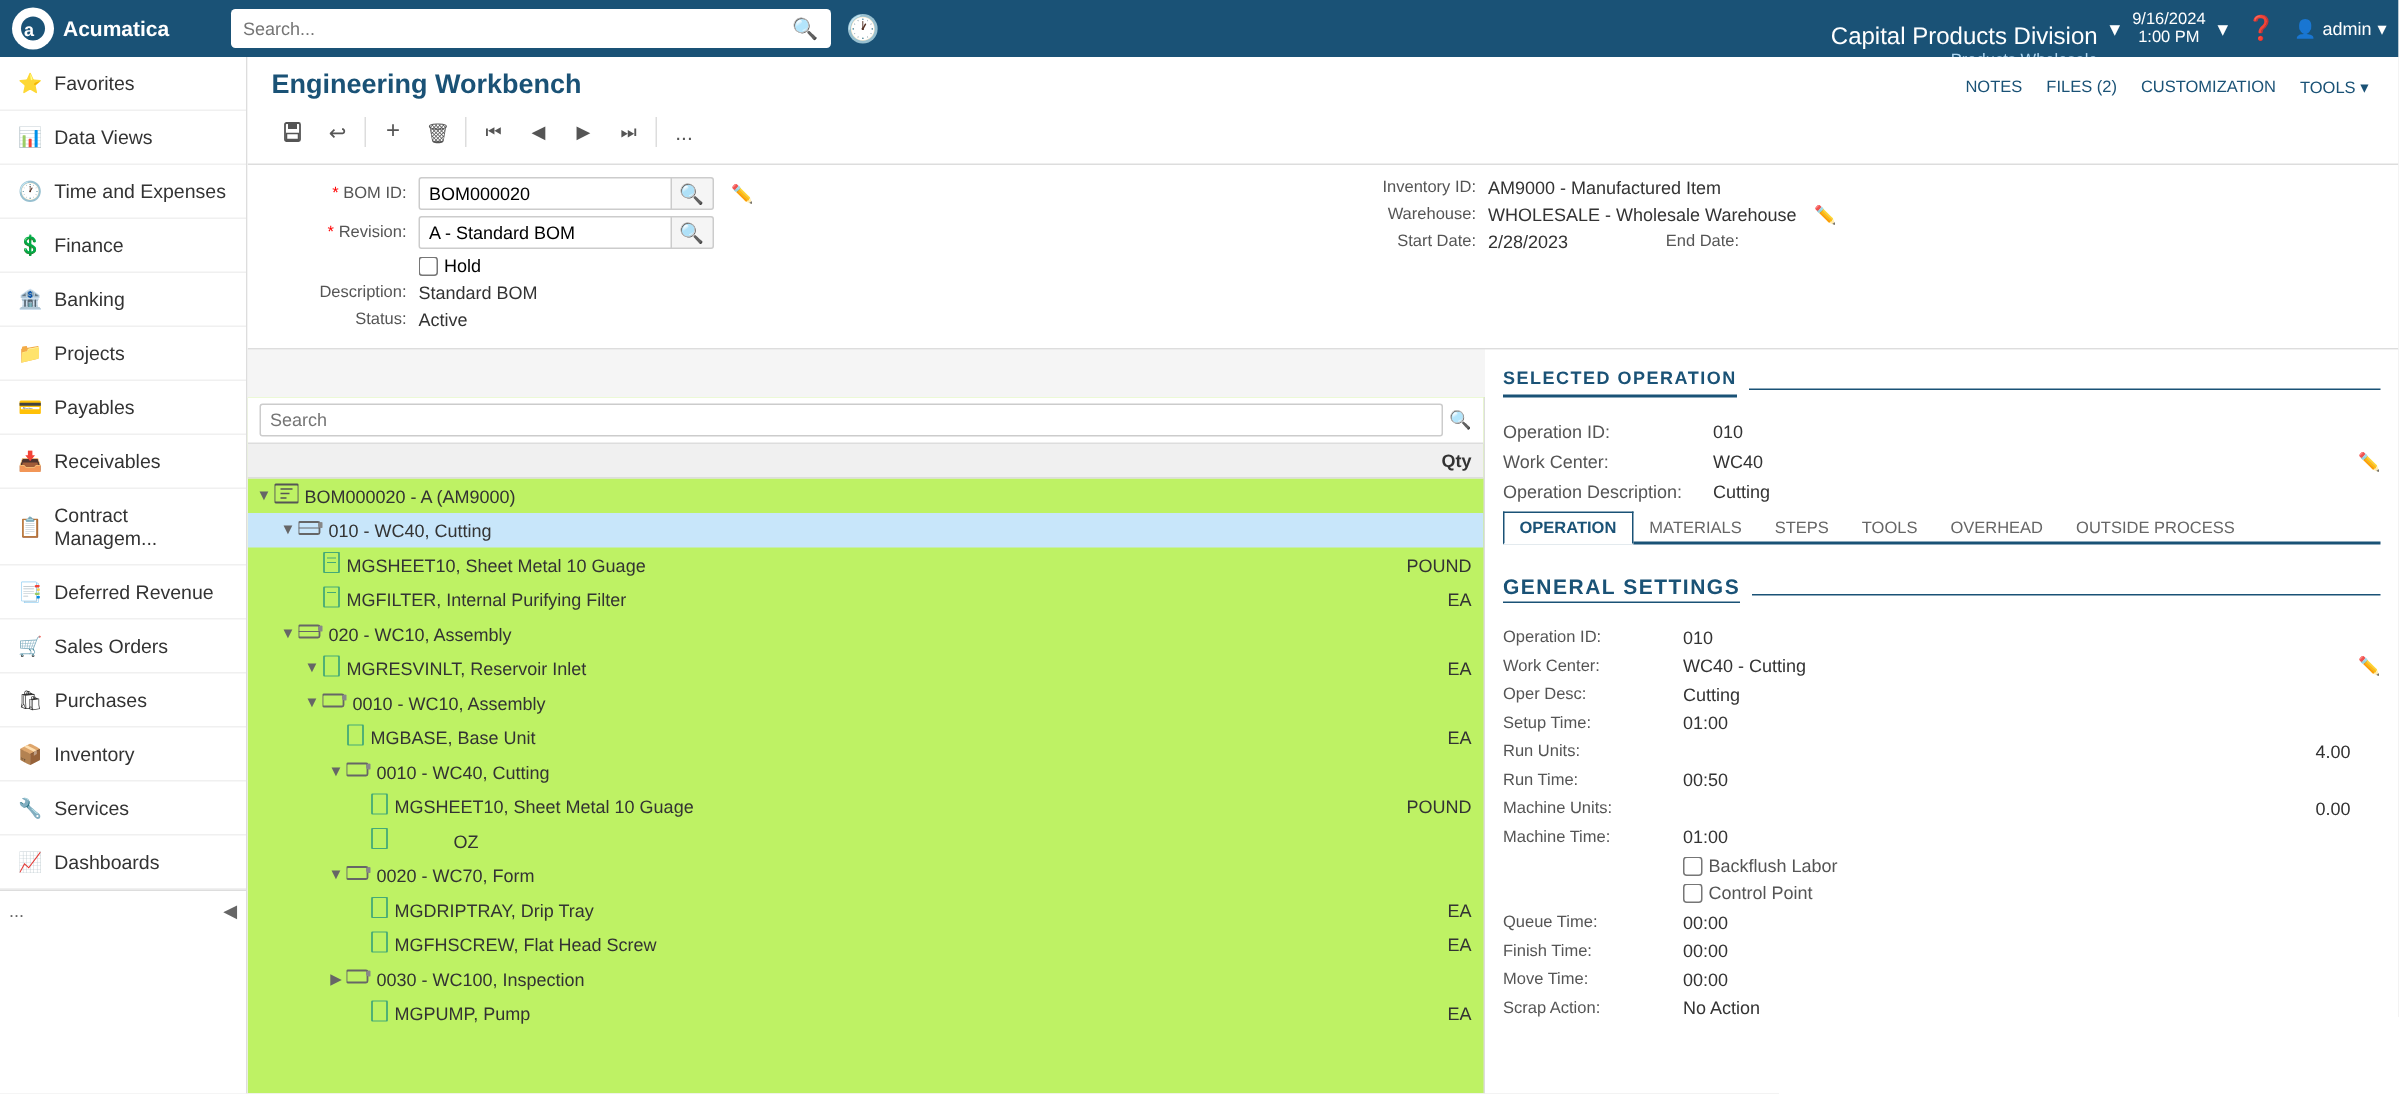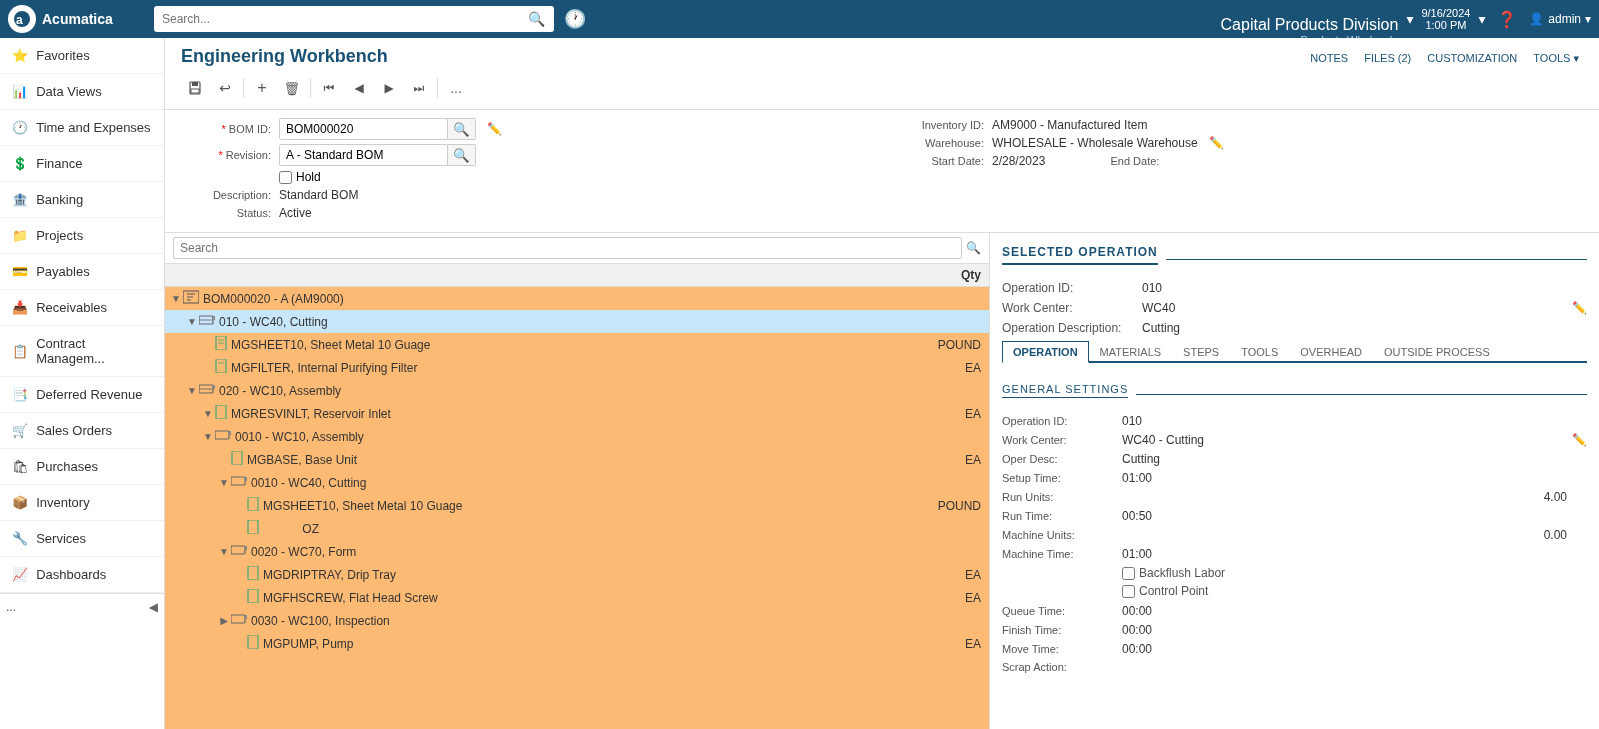--- a/index.html
+++ b/index.html
@@ -62,21 +62,21 @@
     .form-input-with-btn { display: flex; align-items: center; }
     .form-input-with-btn input { border: 1px solid #ccc; padding: 2px 6px; font-size: 12px; height: 22px; flex: 1; border-radius: 2px 0 0 2px; }
     .form-input-btn { border: 1px solid #ccc; border-left: none; padding: 2px 5px; height: 22px; cursor: pointer; background: #f5f5f5; border-radius: 0 2px 2px 0; }
     .form-section { display: grid; grid-template-columns: 1fr 1fr; gap: 0 24px; }
     .form-check { display: flex; align-items: center; gap: 4px; }
     .form-check input[type=checkbox] { margin: 0; }
     .status-text { font-size: 12px; color: #333; }
 
     
     .split-panel { display: flex; flex: 1; overflow: hidden; }
-    .left-panel { width: 825px; display: flex; flex-direction: column; border-right: 1px solid #ddd; background: #fdba74; }
+    .left-panel { width: 825px; display: flex; flex-direction: column; border-right: 1px solid #ddd; background: #bef264; margin-top: 32px; }
     .right-panel { flex: 1; background: white; overflow-y: auto; padding: 12px; }
 
     
     .tree-search { display: flex; align-items: center; border-bottom: 1px solid #ddd; padding: 4px 8px; background: white; }
     .tree-search input { flex: 1; border: 1px solid #ccc; padding: 3px 6px; font-size: 12px; border-radius: 2px; }
     .tree-search-btn { margin-left: 4px; cursor: pointer; color: #666; }
     .tree-header { display: flex; background: #f0f0f0; border-bottom: 1px solid #ddd; padding: 4px 8px; }
     .tree-header-qty { margin-left: auto; font-size: 12px; font-weight: bold; color: #333; }
     .tree-body { flex: 1; overflow-y: auto; }
     .tree-item { display: flex; align-items: center; padding: 3px 4px; cursor: pointer; }
@@ -90,21 +90,21 @@
     .op-field-row { display: flex; align-items: center; margin-bottom: 6px; }
     .op-field-label { min-width: 140px; color: #555; font-size: 12px; }
     .op-field-value { color: #333; font-size: 12px; flex: 1; }
     .op-field-edit { margin-left: 4px; cursor: pointer; color: #666; font-size: 12px; }
 
     
     .tabs { display: flex; border-bottom: 2px solid #1a5276; margin-bottom: 20px; }
     .tab { padding: 4px 10px; font-size: 11px; cursor: pointer; color: #666; border: 1px solid transparent; margin-bottom: -2px; }
     .tab.active { color: #1a5276; border: 1px solid #1a5276; border-bottom-color: white; background: white; font-weight: bold; }
 
-    .general-settings-header { font-size: 11px; font-weight: normal; color: #1a5276; border-bottom: 1px solid #1a5276; padding-bottom: 2px; margin-bottom: 8px; letter-spacing: 1px; }
+    .general-settings-header { font-size: 14px; font-weight: bold; color: #1a5276; border-bottom: 1px solid #1a5276; padding-bottom: 2px; margin-bottom: 8px; letter-spacing: 1px; }
     .gs-field-row { display: flex; align-items: center; margin-bottom: 5px; }
     .gs-field-label { min-width: 120px; color: #555; font-size: 11px; }
     .gs-field-value { color: #333; font-size: 12px; flex: 1; }
     .gs-field-value-right { color: #333; font-size: 12px; flex: 1; text-align: right; padding-right: 20px; }
     .gs-field-edit { margin-left: 4px; cursor: pointer; color: #666; }
     .gs-checkbox-row { display: flex; align-items: center; gap: 4px; margin-bottom: 4px; margin-left: 120px; }
     .gs-checkbox-row input { margin: 0; }
     .gs-checkbox-label { font-size: 12px; color: #555; }
 
     .divider-line { height: 1px; background: #1a5276; flex: 1; margin-left: 8px; }
@@ -607,18 +607,19 @@
         <div class="gs-field-row">
           <span class="gs-field-label">Finish Time:</span>
           <span class="gs-field-value">00:00</span>
         </div>
         <div class="gs-field-row">
           <span class="gs-field-label">Move Time:</span>
           <span class="gs-field-value">00:00</span>
         </div>
         <div class="gs-field-row">
           <span class="gs-field-label">Scrap Action:</span>
+          <span class="gs-field-value">No Action</span>
         </div>
 
       </div>
     </div>
   </div>
 </div>
 
 </body></html>

